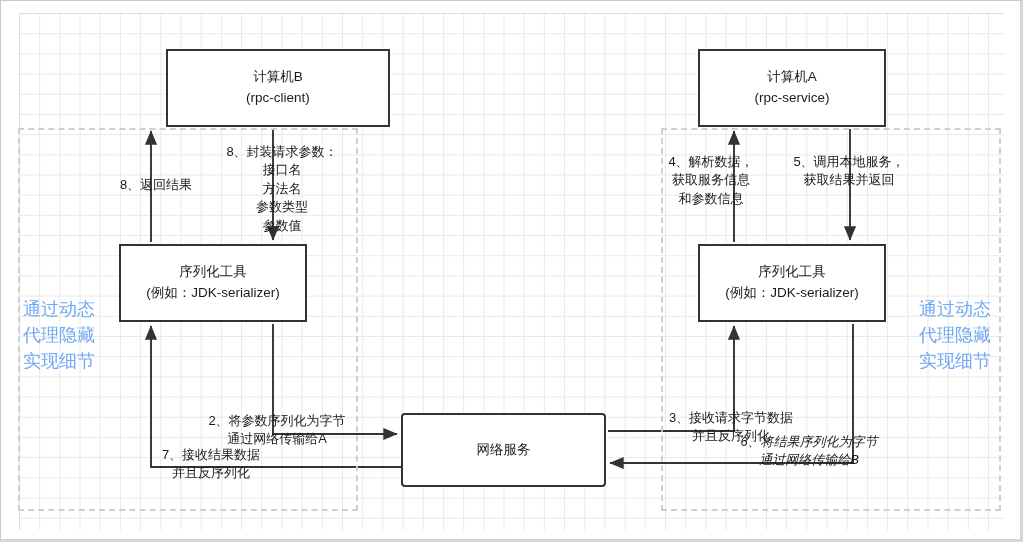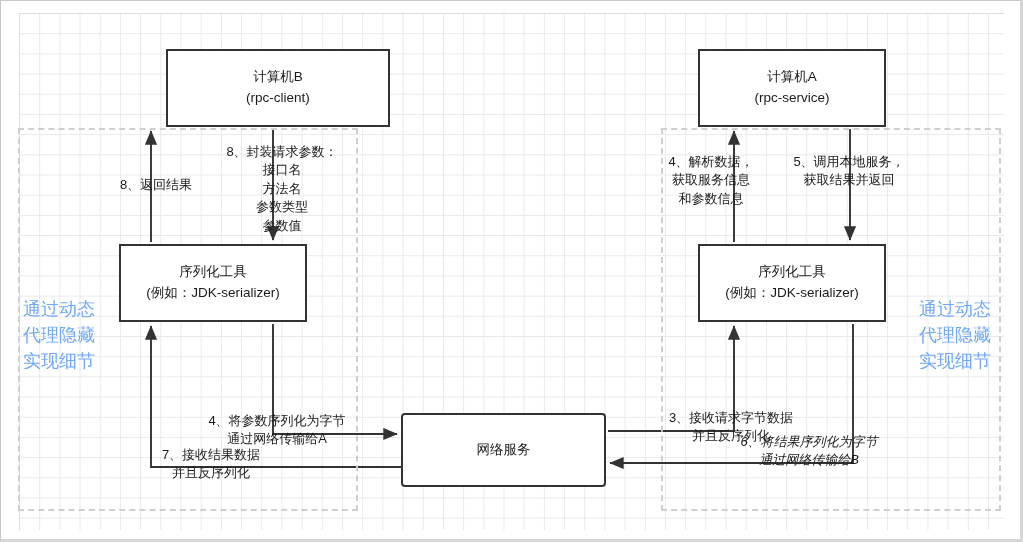--- a/index.html
+++ b/index.html
@@ -149,21 +149,21 @@
   </div>
 
   <div class="ann center" style="left:206px; top:142px; width:150px;">8、封装请求参数：
 接口名
 方法名
 参数类型
 参数值</div>
 
   <div class="ann left" style="left:100px; top:175px; width:110px;">8、返回结果</div>
 
-  <div class="ann center" style="left:196px; top:411px; width:160px;">4、将参数序列化为字节
+  <div class="ann center" style="left:196px; top:411px; width:160px;">2、将参数序列化为字节
 通过网络传输给A</div>
 
   <div class="ann center" style="left:140px; top:445px; width:140px;">7、接收结果数据
 并且反序列化</div>
 
   <div class="ann center" style="left:650px; top:408px; width:160px;">3、接收请求字节数据
 并且反序列化</div>
 
   <div class="ann center" style="left:728px; top:432px; width:160px;font-style:italic;">6、将结果序列化为字节
 通过网络传输给B</div>

